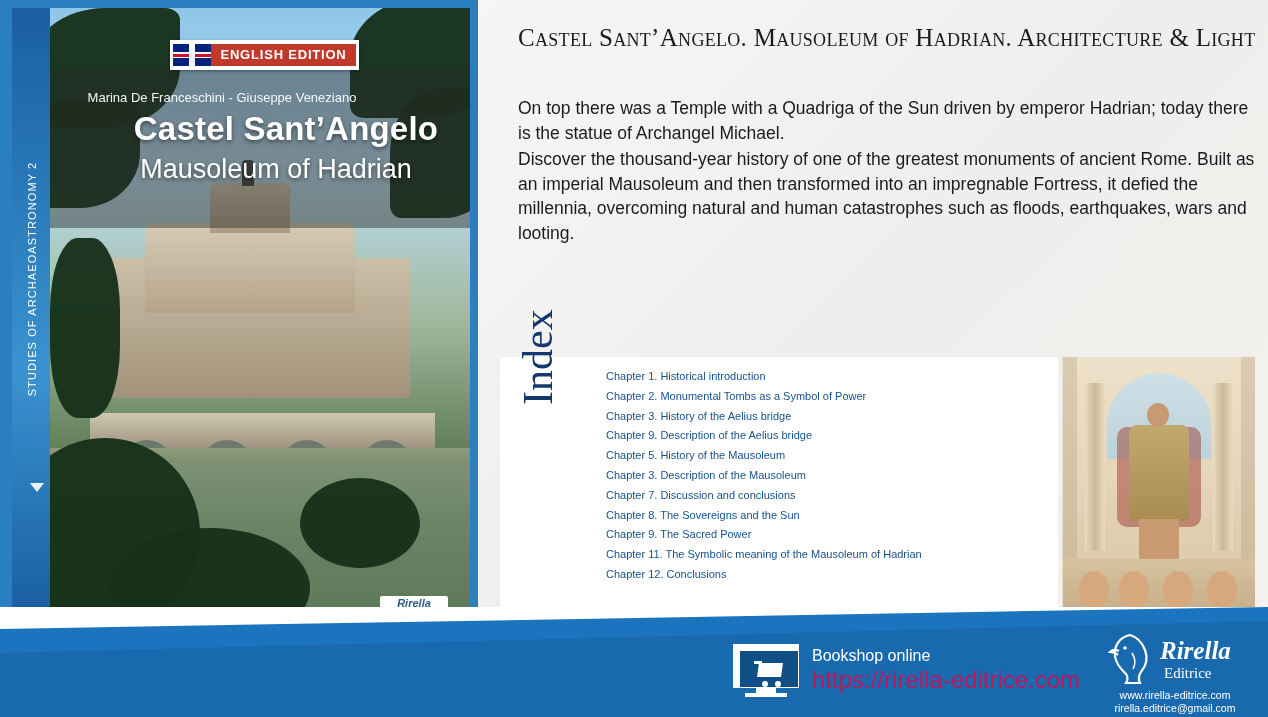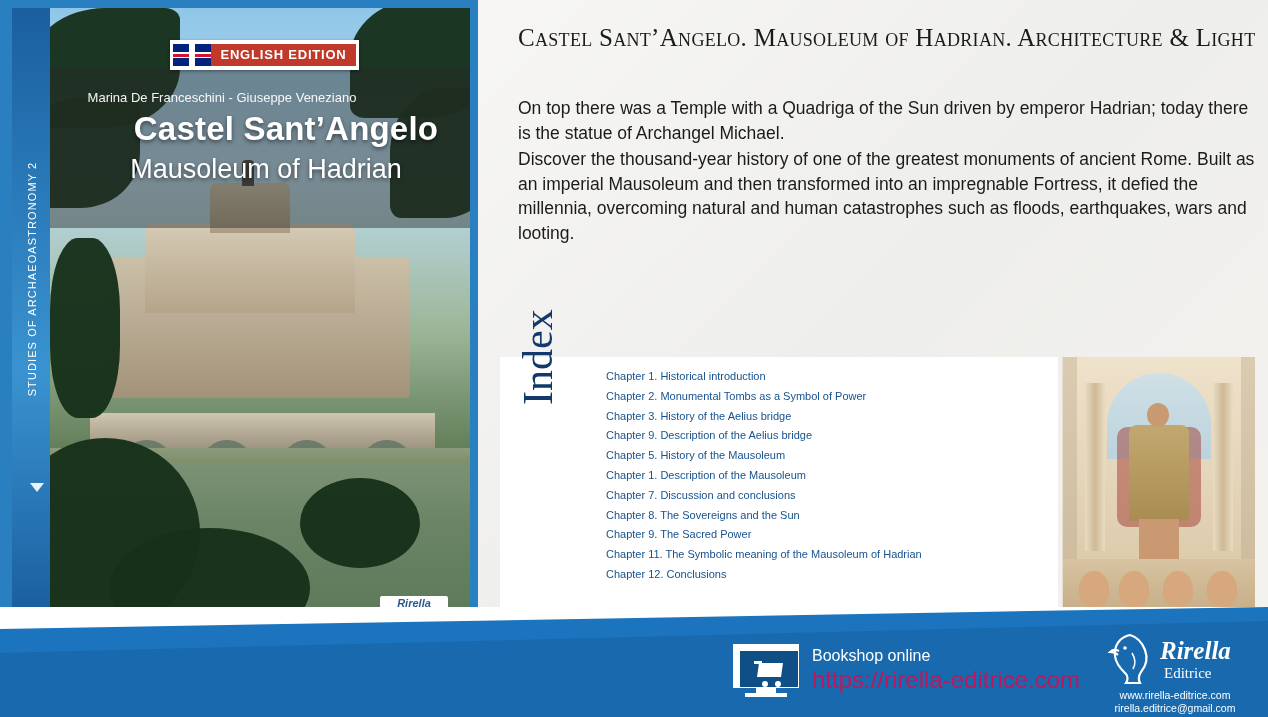--- a/index.html
+++ b/index.html
@@ -184,21 +184,21 @@
     width: 472px;
     text-align: center;
     color: #ffffff;
     font-size: 33px;
     font-weight: bold;
     letter-spacing: .2px;
     text-shadow: 0 2px 4px rgba(0,0,0,.5);
   }
   #cover-sub1 {
     position: absolute;
-    left: 6px; top: 146px;
+    left: 16px; top: 146px;
     width: 420px;
     text-align: center;
     color: #ffffff;
     font-size: 27px;
     text-shadow: 0 2px 4px rgba(0,0,0,.5);
   }
   #cover-sub2 {
     position: absolute;
     left: 0; top: 182px;
     width: 420px;
@@ -503,21 +503,21 @@
     </div>
 
     <div id="index-box">
       <div id="index-label">Index</div>
       <div id="index-list">
         <div>Chapter 1. Historical introduction</div>
         <div>Chapter 2. Monumental Tombs as a Symbol of Power</div>
         <div>Chapter 3. History of the Aelius bridge</div>
         <div>Chapter 9. Description of the Aelius bridge</div>
         <div>Chapter 5. History of the Mausoleum</div>
-        <div>Chapter 1. Description of the Mausoleum</div>
+        <div>Chapter 3. Description of the Mausoleum</div>
         <div>Chapter 7. Discussion and conclusions</div>
         <div>Chapter 8. The Sovereigns and the Sun</div>
         <div>Chapter 9. The Sacred Power</div>
         <div>Chapter 11. The Symbolic meaning of the Mausoleum of Hadrian</div>
         <div>Chapter 12. Conclusions</div>
       </div>
     </div>
 
     <div id="fresco">
       <div class="fr-wall"></div>

